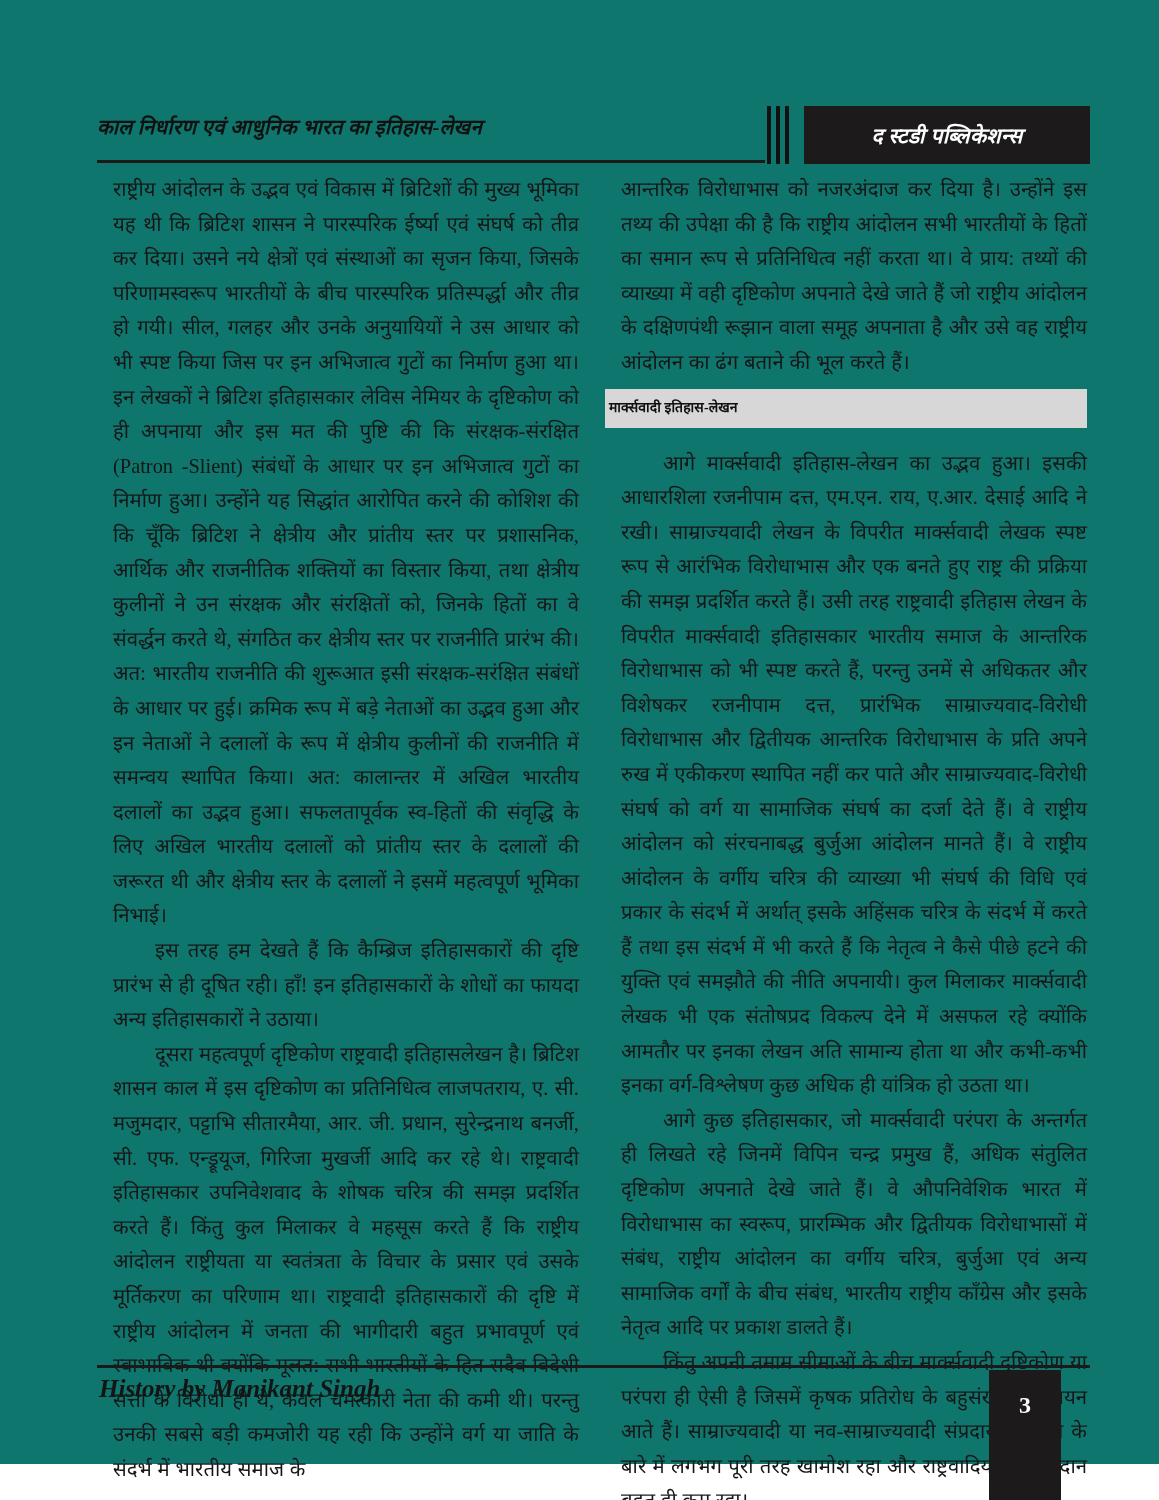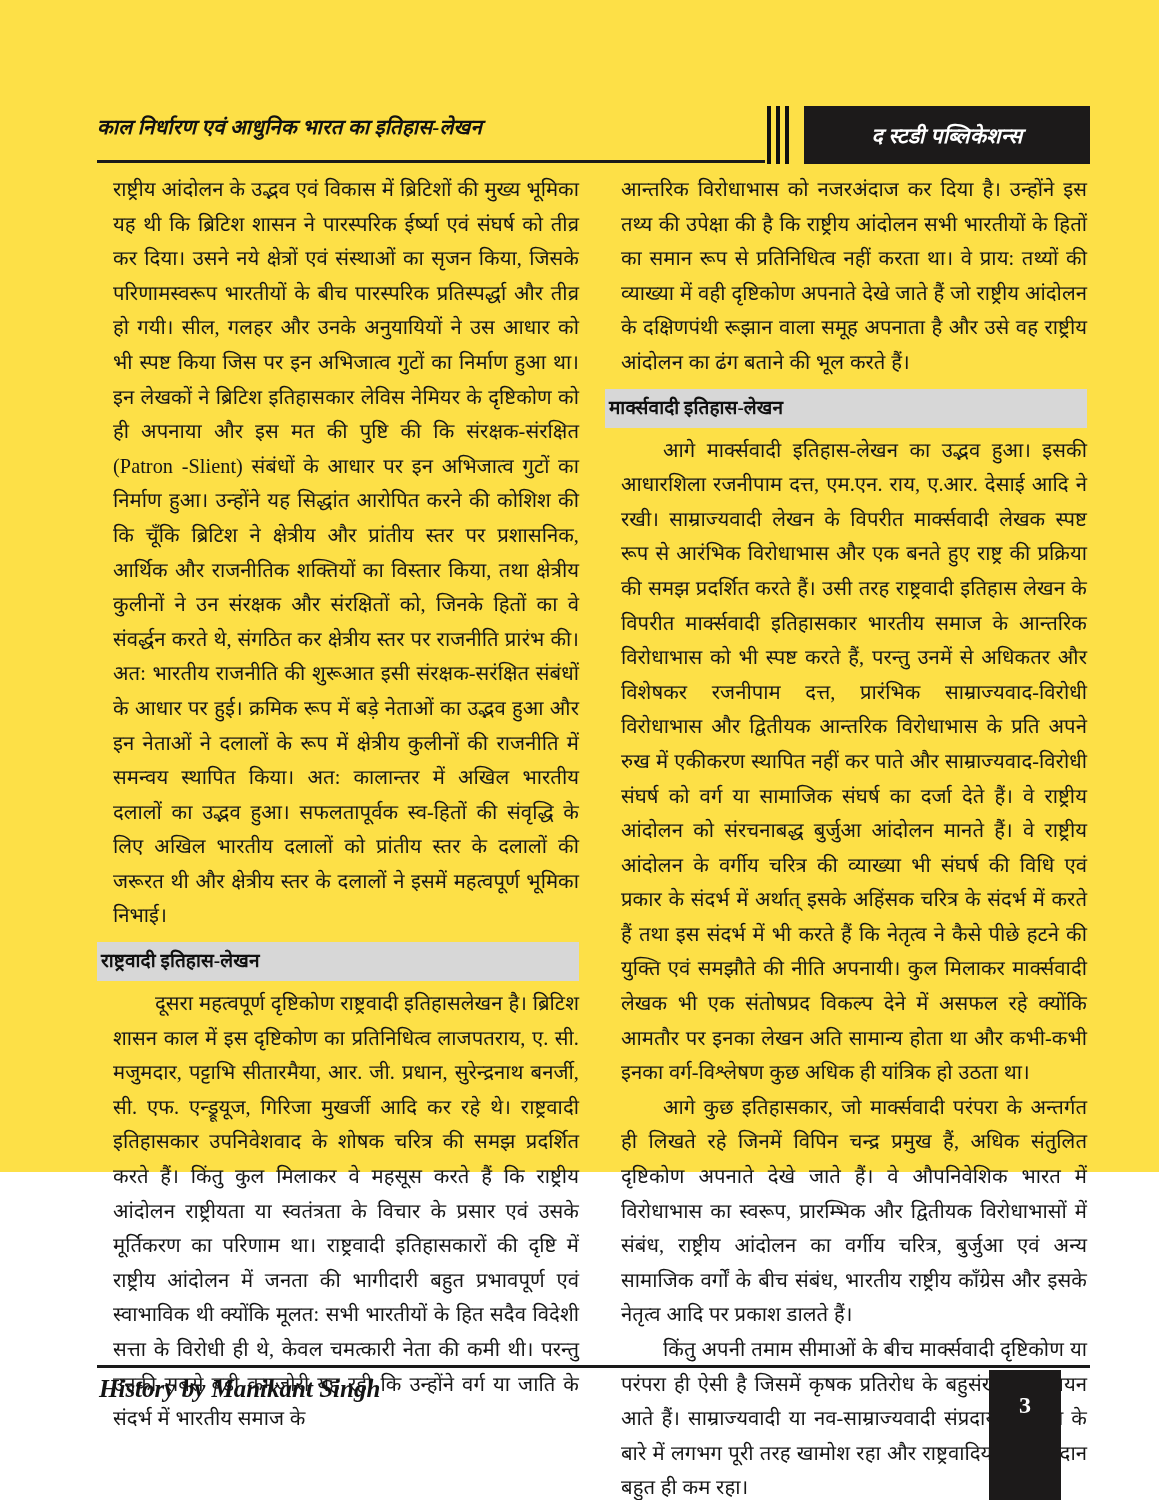--- a/index.html
+++ b/index.html
@@ -14,22 +14,22 @@
     font-family: "Liberation Serif", "DejaVu Serif", serif;
     color: #1a1a1a;
     position: relative;
     overflow: hidden;
   }
 
   .page {
     position: absolute;
     inset: 0;
     width: 1159px;
-    height: 1172px;
-    background: #fde047;
+    height: 1464px;
+    background: #0f766e;
   }
 
   
   .header {
     position: absolute;
     left: 0;
     top: 98px;
     width: 1159px;
     height: 62px;
   }
@@ -114,24 +114,24 @@
     text-justify: inter-word;
     letter-spacing: .05px;
     word-spacing: .6px;
     color: #161616;
   }
   p.para.indent { text-indent: 42px; }
   p.para + p.para { margin-top: 0; }
 
   .section-head {
     background: #d7d7d7;
-    font-size: 19px;
+    font-size: 14px;
     font-weight: 700;
     padding: 6px 8px 7px 4px;
-    margin: 9px 0 5px 0;
+    margin: 9px 0 18px 0;
     line-height: 26px;
     color: #101010;
     letter-spacing: .1px;
   }
   .bold-inline { font-weight: 400; }
 
   
   .footer-rule {
     position: absolute;
     left: 97px;
@@ -190,22 +190,22 @@
     <span>द स्टडी पब्लिकेशन्स</span>
   </div>
 
   <div class="header-rule"></div>
 
   <div class="columns">
 
     <div class="col col-left">
       <p class="para">राष्ट्रीय आंदोलन के उद्भव एवं विकास में ब्रिटिशों की मुख्य भूमिका यह थी कि ब्रिटिश शासन ने पारस्परिक ईर्ष्या एवं संघर्ष को तीव्र कर दिया। उसने नये क्षेत्रों एवं संस्थाओं का सृजन किया, जिसके परिणामस्वरूप भारतीयों के बीच पारस्परिक प्रतिस्पर्द्धा और तीव्र हो गयी। सील, गलहर और उनके अनुयायियों ने उस आधार को भी स्पष्ट किया जिस पर इन अभिजात्व गुटों का निर्माण हुआ था। इन लेखकों ने ब्रिटिश इतिहासकार लेविस नेमियर के दृष्टिकोण को ही अपनाया और इस मत की पुष्टि की कि संरक्षक-संरक्षित (Patron -Slient) संबंधों के आधार पर इन अभिजात्व गुटों का निर्माण हुआ। उन्होंने यह सिद्धांत आरोपित करने की कोशिश की कि चूँकि ब्रिटिश ने क्षेत्रीय और प्रांतीय स्तर पर प्रशासनिक, आर्थिक और राजनीतिक शक्तियों का विस्तार किया, तथा क्षेत्रीय कुलीनों ने उन संरक्षक और संरक्षितों को, जिनके हितों का वे संवर्द्धन करते थे, संगठित कर क्षेत्रीय स्तर पर राजनीति प्रारंभ की। अत: भारतीय राजनीति की शुरूआत इसी संरक्षक-सरंक्षित संबंधों के आधार पर हुई। क्रमिक रूप में बड़े नेताओं का उद्भव हुआ और इन नेताओं ने दलालों के रूप में क्षेत्रीय कुलीनों की राजनीति में समन्वय स्थापित किया। अत: कालान्तर में अखिल भारतीय दलालों का उद्भव हुआ। सफलतापूर्वक स्व-हितों की संवृद्धि के लिए अखिल भारतीय दलालों को प्रांतीय स्तर के दलालों की जरूरत थी और क्षेत्रीय स्तर के दलालों ने इसमें महत्वपूर्ण भूमिका निभाई।</p>
 
-
-      <div class="section-head">राष्ट्रवादी इतिहास-लेखन</div>
+      <p class="para indent">इस तरह हम देखते हैं कि कैम्ब्रिज इतिहासकारों की दृष्टि प्रारंभ से ही दूषित रही। हाँ! इन इतिहासकारों के शोधों का फायदा अन्य इतिहासकारों ने उठाया।</p>
+
 
       <p class="para indent"><span>दूसरा महत्वपूर्ण दृष्टिकोण </span><span class="bold-inline">राष्ट्रवादी इतिहासलेखन</span><span> है। ब्रिटिश शासन काल में इस दृष्टिकोण का प्रतिनिधित्व लाजपतराय, ए. सी. मजुमदार, पट्टाभि सीतारमैया, आर. जी. प्रधान, सुरेन्द्रनाथ बनर्जी, सी. एफ. एन्ड्रूयूज, गिरिजा मुखर्जी आदि कर रहे थे। राष्ट्रवादी इतिहासकार उपनिवेशवाद के शोषक चरित्र की समझ प्रदर्शित करते हैं। किंतु कुल मिलाकर वे महसूस करते हैं कि राष्ट्रीय आंदोलन राष्ट्रीयता या स्वतंत्रता के विचार के प्रसार एवं उसके मूर्तिकरण का परिणाम था। राष्ट्रवादी इतिहासकारों की दृष्टि में राष्ट्रीय आंदोलन में जनता की भागीदारी बहुत प्रभावपूर्ण एवं स्वाभाविक थी क्योंकि मूलत: सभी भारतीयों के हित सदैव विदेशी सत्ता के विरोधी ही थे, केवल चमत्कारी नेता की कमी थी। परन्तु उनकी सबसे बड़ी कमजोरी यह रही कि उन्होंने वर्ग या जाति के संदर्भ में भारतीय समाज के</span></p>
     </div>
 
     <div class="col col-right">
       <p class="para">आन्तरिक विरोधाभास को नजरअंदाज कर दिया है। उन्होंने इस तथ्य की उपेक्षा की है कि राष्ट्रीय आंदोलन सभी भारतीयों के हितों का समान रूप से प्रतिनिधित्व नहीं करता था। वे प्राय: तथ्यों की व्याख्या में वही दृष्टिकोण अपनाते देखे जाते हैं जो राष्ट्रीय आंदोलन के दक्षिणपंथी रूझान वाला समूह अपनाता है और उसे वह राष्ट्रीय आंदोलन का ढंग बताने की भूल करते हैं।</p>
 
       <div class="section-head">मार्क्सवादी इतिहास-लेखन</div>
 
       <p class="para indent">आगे मार्क्सवादी इतिहास-लेखन का उद्भव हुआ। इसकी आधारशिला रजनीपाम दत्त, एम.एन. राय, ए.आर. देसाई आदि ने रखी। साम्राज्यवादी लेखन के विपरीत मार्क्सवादी लेखक स्पष्ट रूप से आरंभिक विरोधाभास और एक बनते हुए राष्ट्र की प्रक्रिया की समझ प्रदर्शित करते हैं। उसी तरह राष्ट्रवादी इतिहास लेखन के विपरीत मार्क्सवादी इतिहासकार भारतीय समाज के आन्तरिक विरोधाभास को भी स्पष्ट करते हैं, परन्तु उनमें से अधिकतर और विशेषकर रजनीपाम दत्त, प्रारंभिक साम्राज्यवाद-विरोधी विरोधाभास और द्वितीयक आन्तरिक विरोधाभास के प्रति अपने रुख में एकीकरण स्थापित नहीं कर पाते और साम्राज्यवाद-विरोधी संघर्ष को वर्ग या सामाजिक संघर्ष का दर्जा देते हैं। वे राष्ट्रीय आंदोलन को संरचनाबद्ध बुर्जुआ आंदोलन मानते हैं। वे राष्ट्रीय आंदोलन के वर्गीय चरित्र की व्याख्या भी संघर्ष की विधि एवं प्रकार के संदर्भ में अर्थात् इसके अहिंसक चरित्र के संदर्भ में करते हैं तथा इस संदर्भ में भी करते हैं कि नेतृत्व ने कैसे पीछे हटने की युक्ति एवं समझौते की नीति अपनायी। कुल मिलाकर मार्क्सवादी लेखक भी एक संतोषप्रद विकल्प देने में असफल रहे क्योंकि आमतौर पर इनका लेखन अति सामान्य होता था और कभी-कभी इनका वर्ग-विश्लेषण कुछ अधिक ही यांत्रिक हो उठता था।</p>

